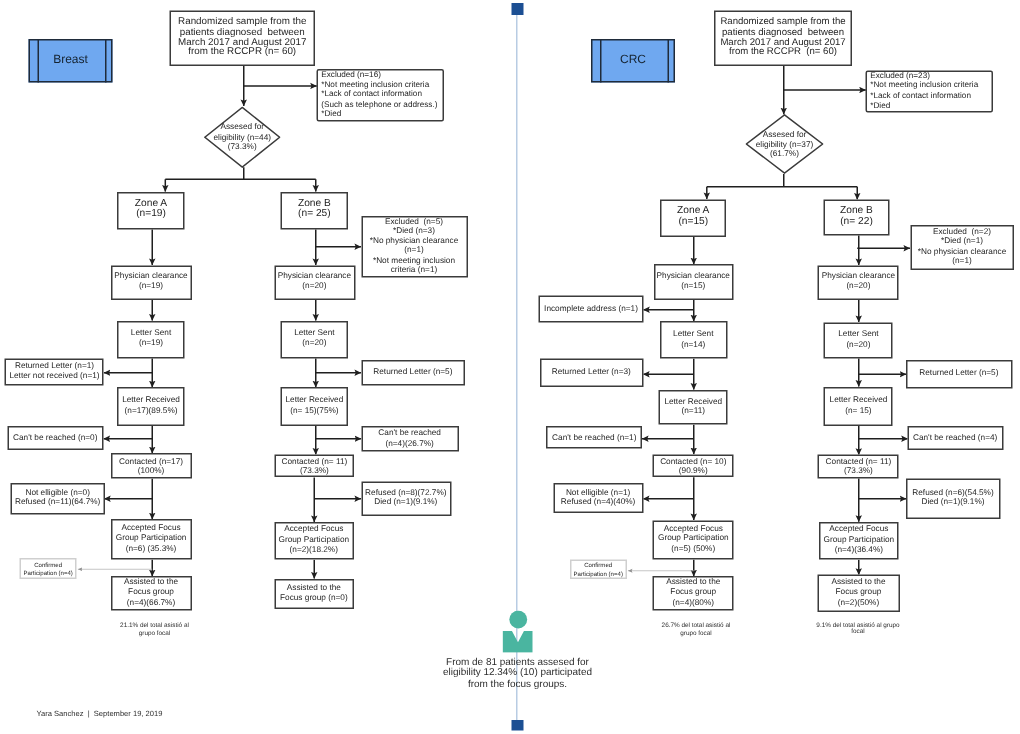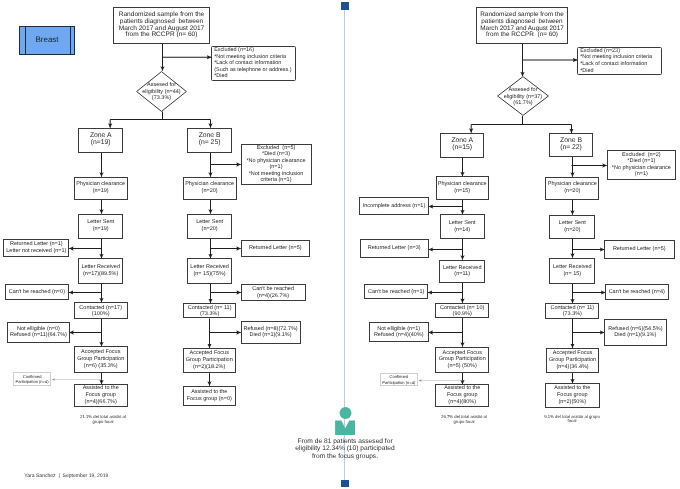--- a/index.html
+++ b/index.html
@@ -147,20 +147,21 @@
 <div class="node " style="left:240.5px;top:321.3px;width:60.1px;height:22.3px;font-size:5.5px;line-height:6.35px;">Refused (n=8)(72.7%)
 Died (n=1)(9.1%)</div>
 <div class="node " style="left:240.5px;top:143.5px;width:71px;height:41.5px;font-size:5.5px;line-height:6.45px;">Excluded  (n=5)
 *Died (n=3)
 *No physician clearance
 (n=1)
 *Not meeting inclusion
 criteria (n=1)</div>
 <div class="note" style="left:75px;top:415.3px;width:56px;font-size:4.25px;line-height:4.7px;">21.1% del total asistió al
 grupo focal</div>
+<div class="node tag" style="left:394px;top:26px;width:56px;height:29px;font-size:8.0px;"><span class="tagbar" style="left:4.5px"></span><span class="tagbar" style="left:49.5px"></span><span>CRC</span></div>
 <div class="node " style="left:476px;top:7px;width:92px;height:37px;font-size:6.4px;">Randomized sample from the
 patients diagnosed  between
 March 2017 and August 2017
 from the RCCPR  (n= 60)</div>
 <div class="node " style="left:577px;top:47px;width:85px;height:28px;font-size:5.45px;text-align:left;justify-content:flex-start;padding-left:2.2px;border-radius:1.5px;line-height:6.55px;">Excluded (n=23)
 *Not meeting inclusion criteria
 *Lack of contact information
 *Died</div>
 <div class="dia" style="left:497px;top:76px;width:52px;height:40px;"><svg width="52" height="40" viewBox="0 0 52 40">
         <polygon points="26.0,0.6 51.4,20.0 26.0,39.4 0.6,20.0" fill="#fff" stroke="#3b3b3b" stroke-width="1"></polygon>

